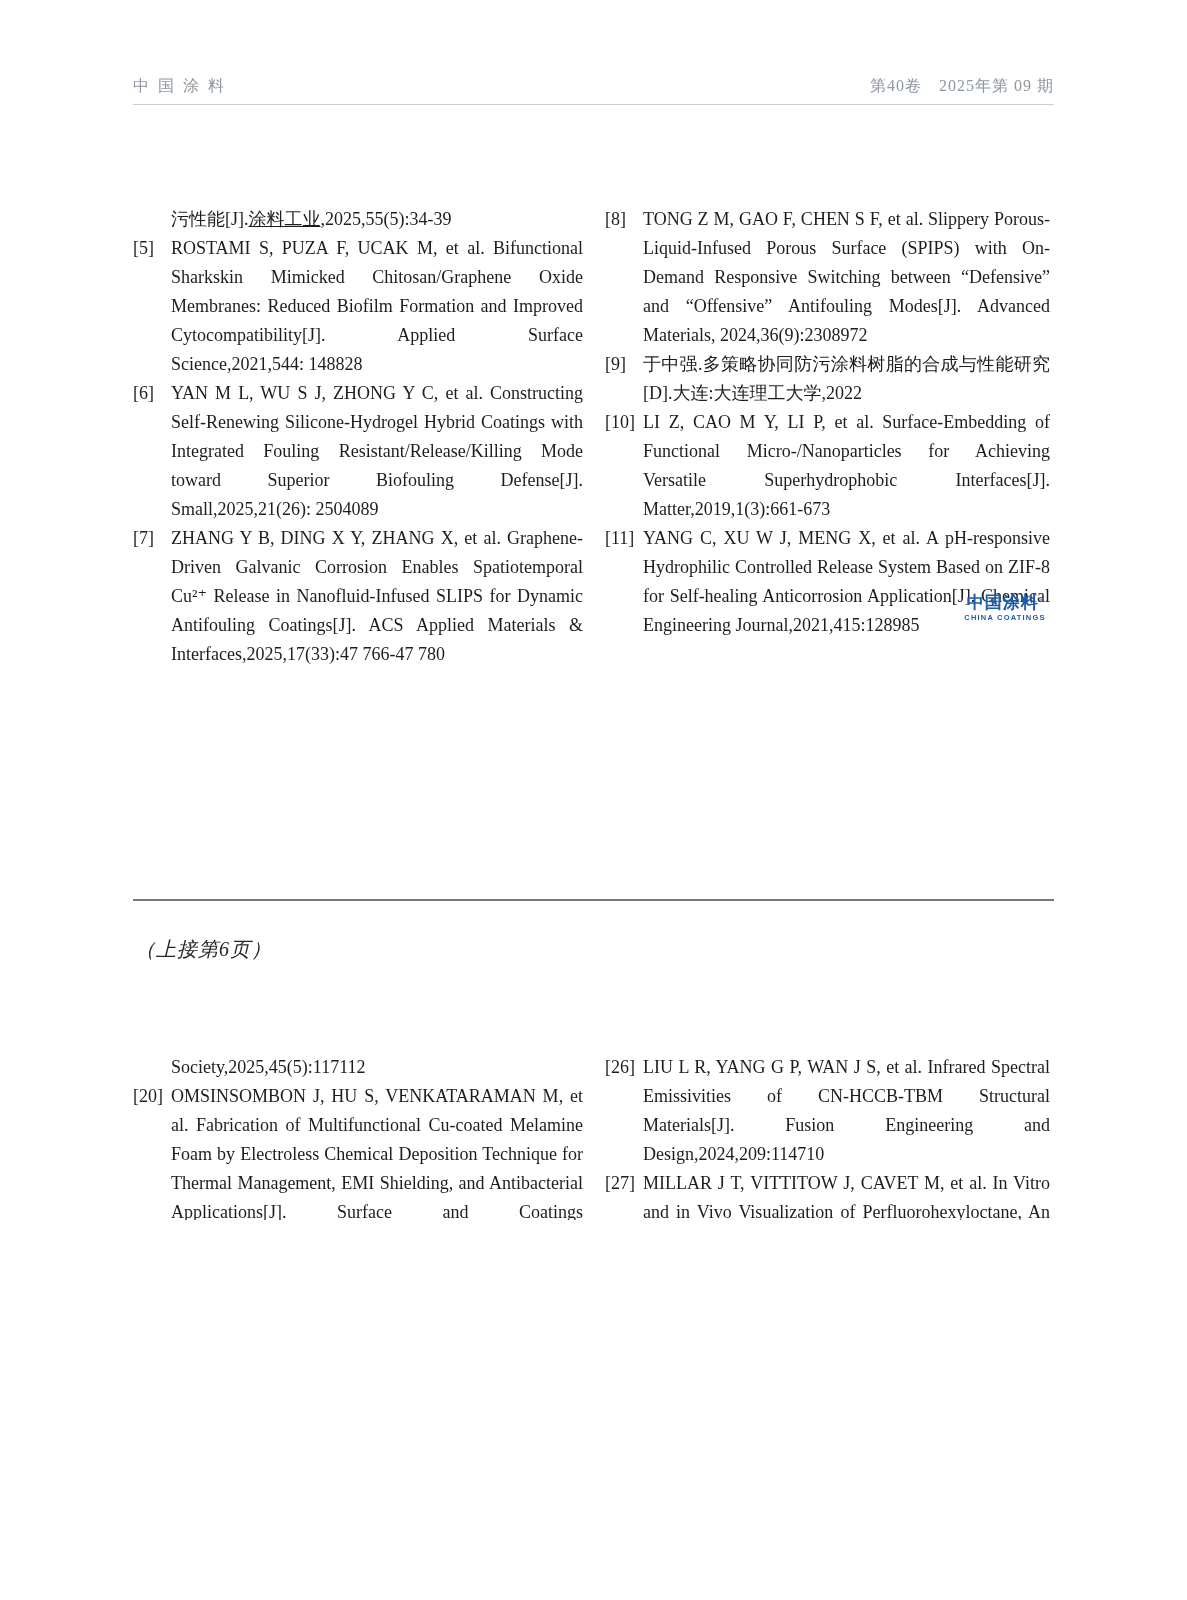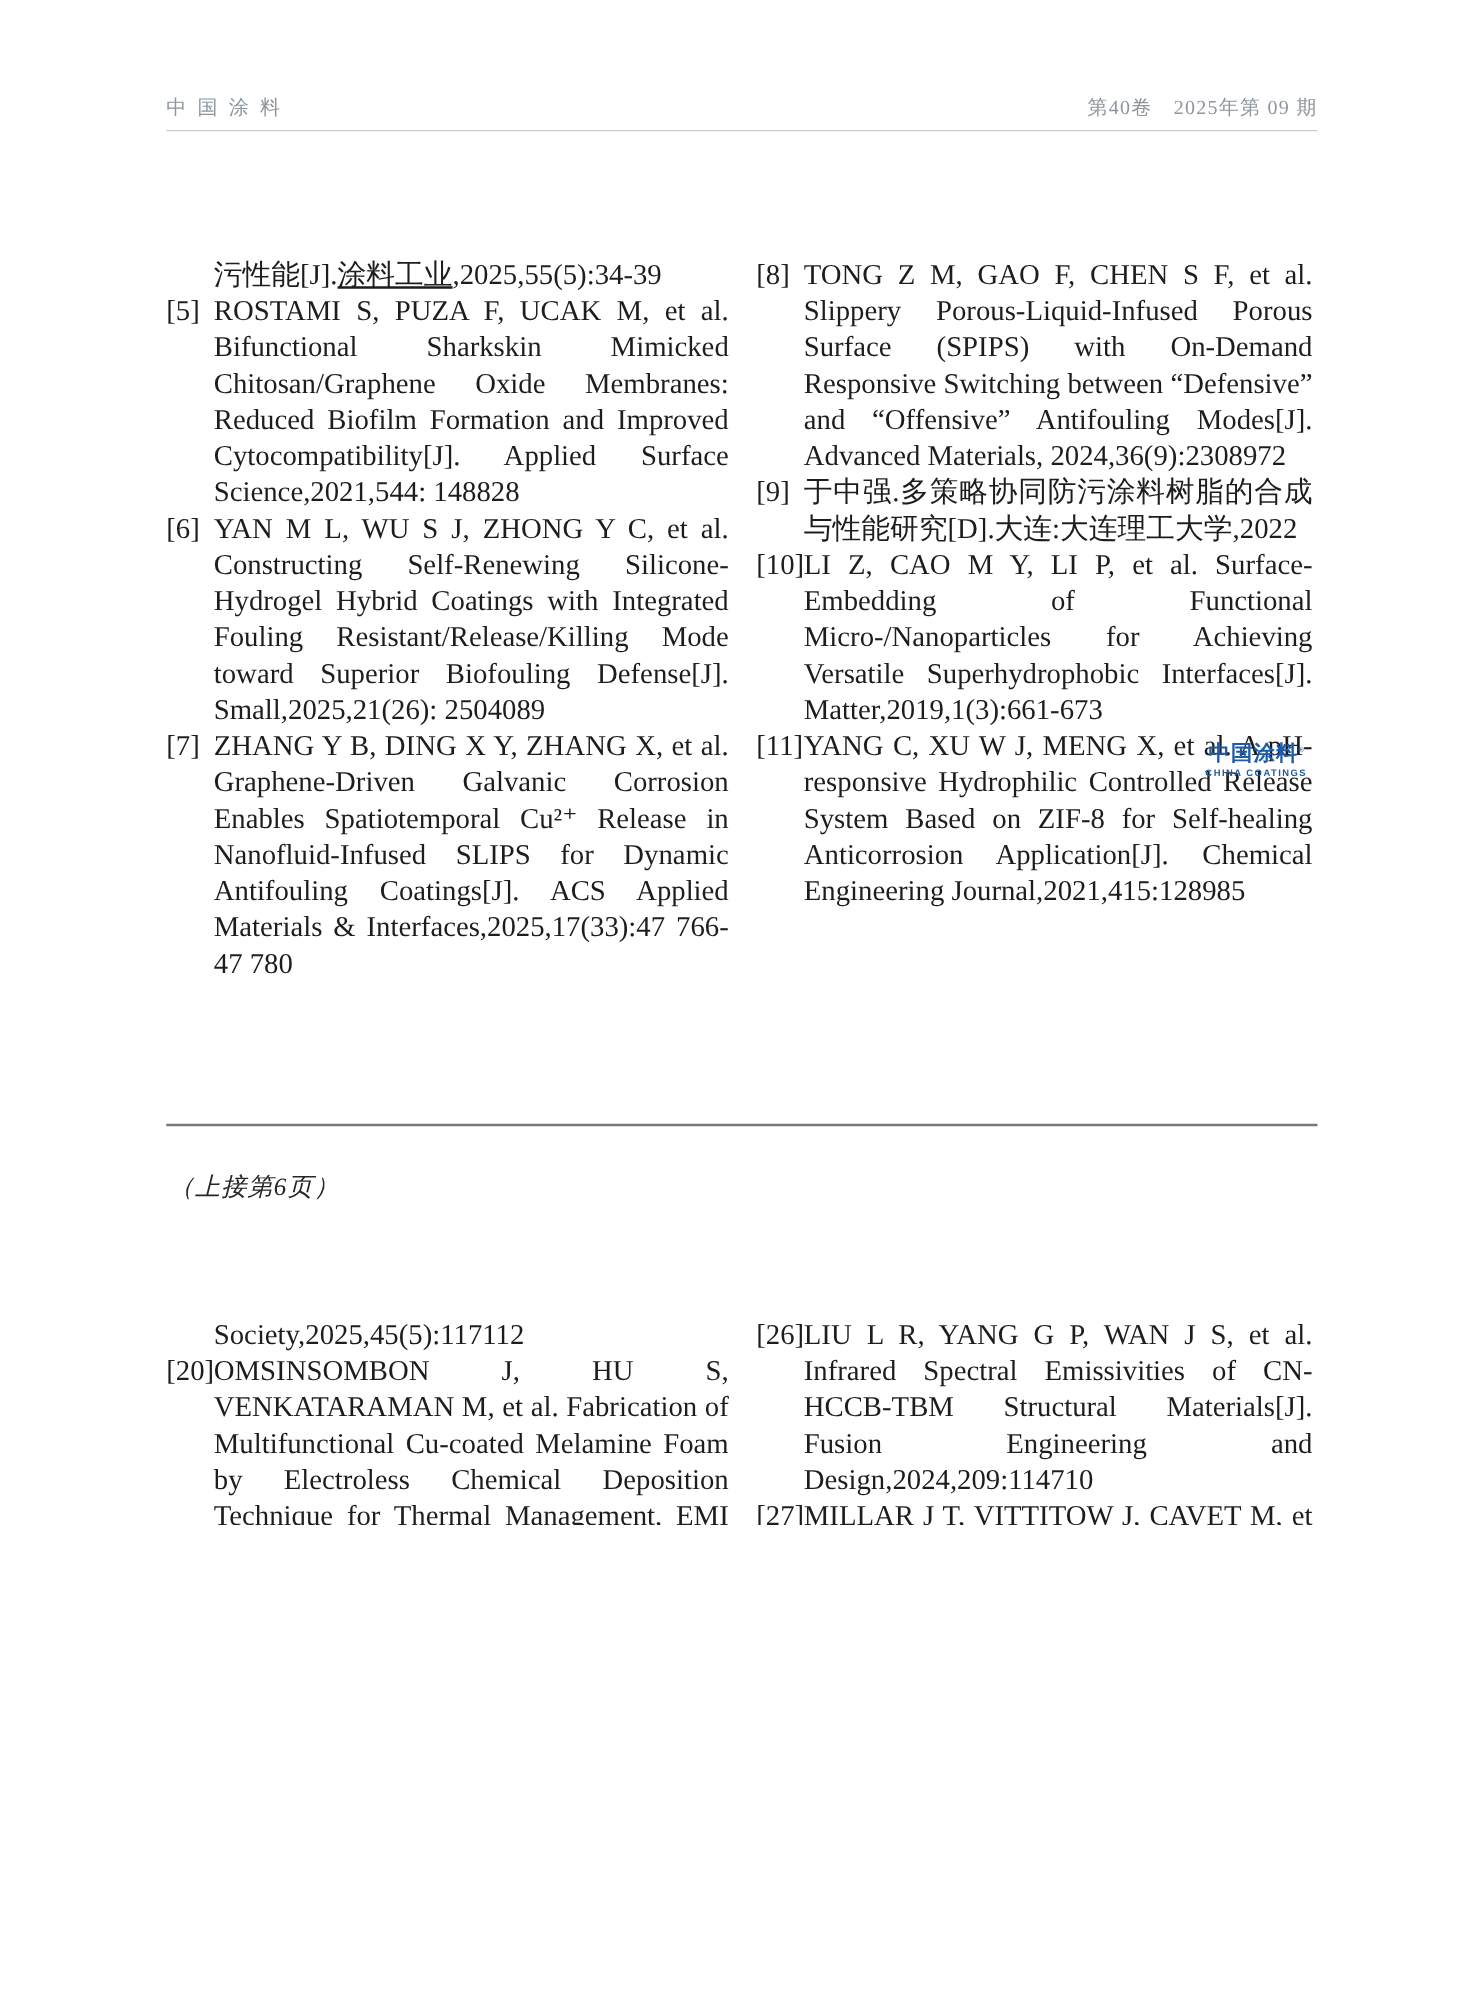--- a/index.html
+++ b/index.html
@@ -25,21 +25,21 @@
     display: flex;
     justify-content: space-between;
     align-items: flex-end;
     color: #8e969e;
     font-size: 16px;
   }
   .running-head .jname { letter-spacing: 9px; }
   .running-head .issue { letter-spacing: 1px; white-space: pre; }
 
   
-  .col { position: absolute; font-size: 23px; line-height: 29px; text-align: justify; }
+  .col { position: absolute; font-size: 18px; line-height: 29px; text-align: justify; }
   .col-top-left     { left: 133px; top: 205px; width: 450px; }
   .col-top-right    { left: 605px; top: 205px; width: 445px; }
   .col-bottom-left  { left: 133px; top: 1053px; width: 450px; }
   .col-bottom-right { left: 605px; top: 1053px; width: 445px; }
 
   .ref { position: relative; padding-left: 38px; }
   .ref .num { position: absolute; left: 0; top: 0; }
   .carry { padding-left: 38px; }
   .u { text-decoration: underline; }
 

